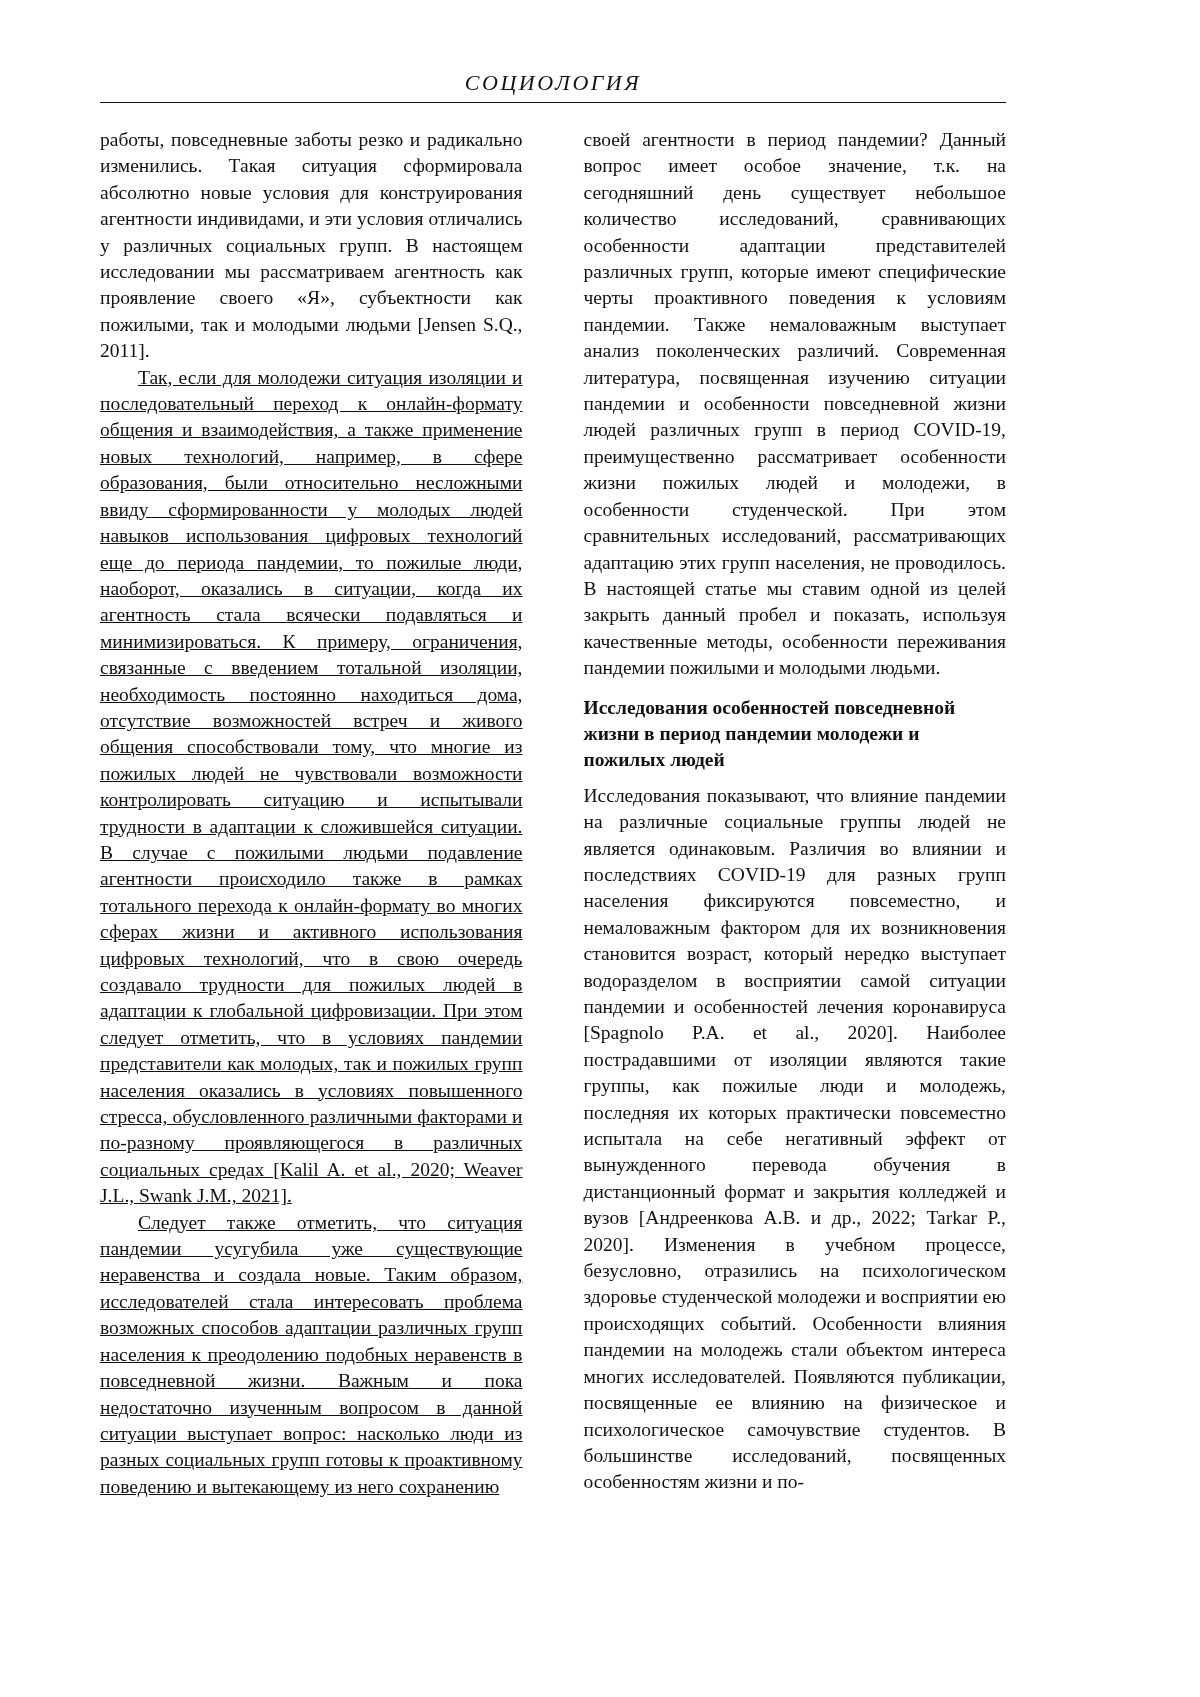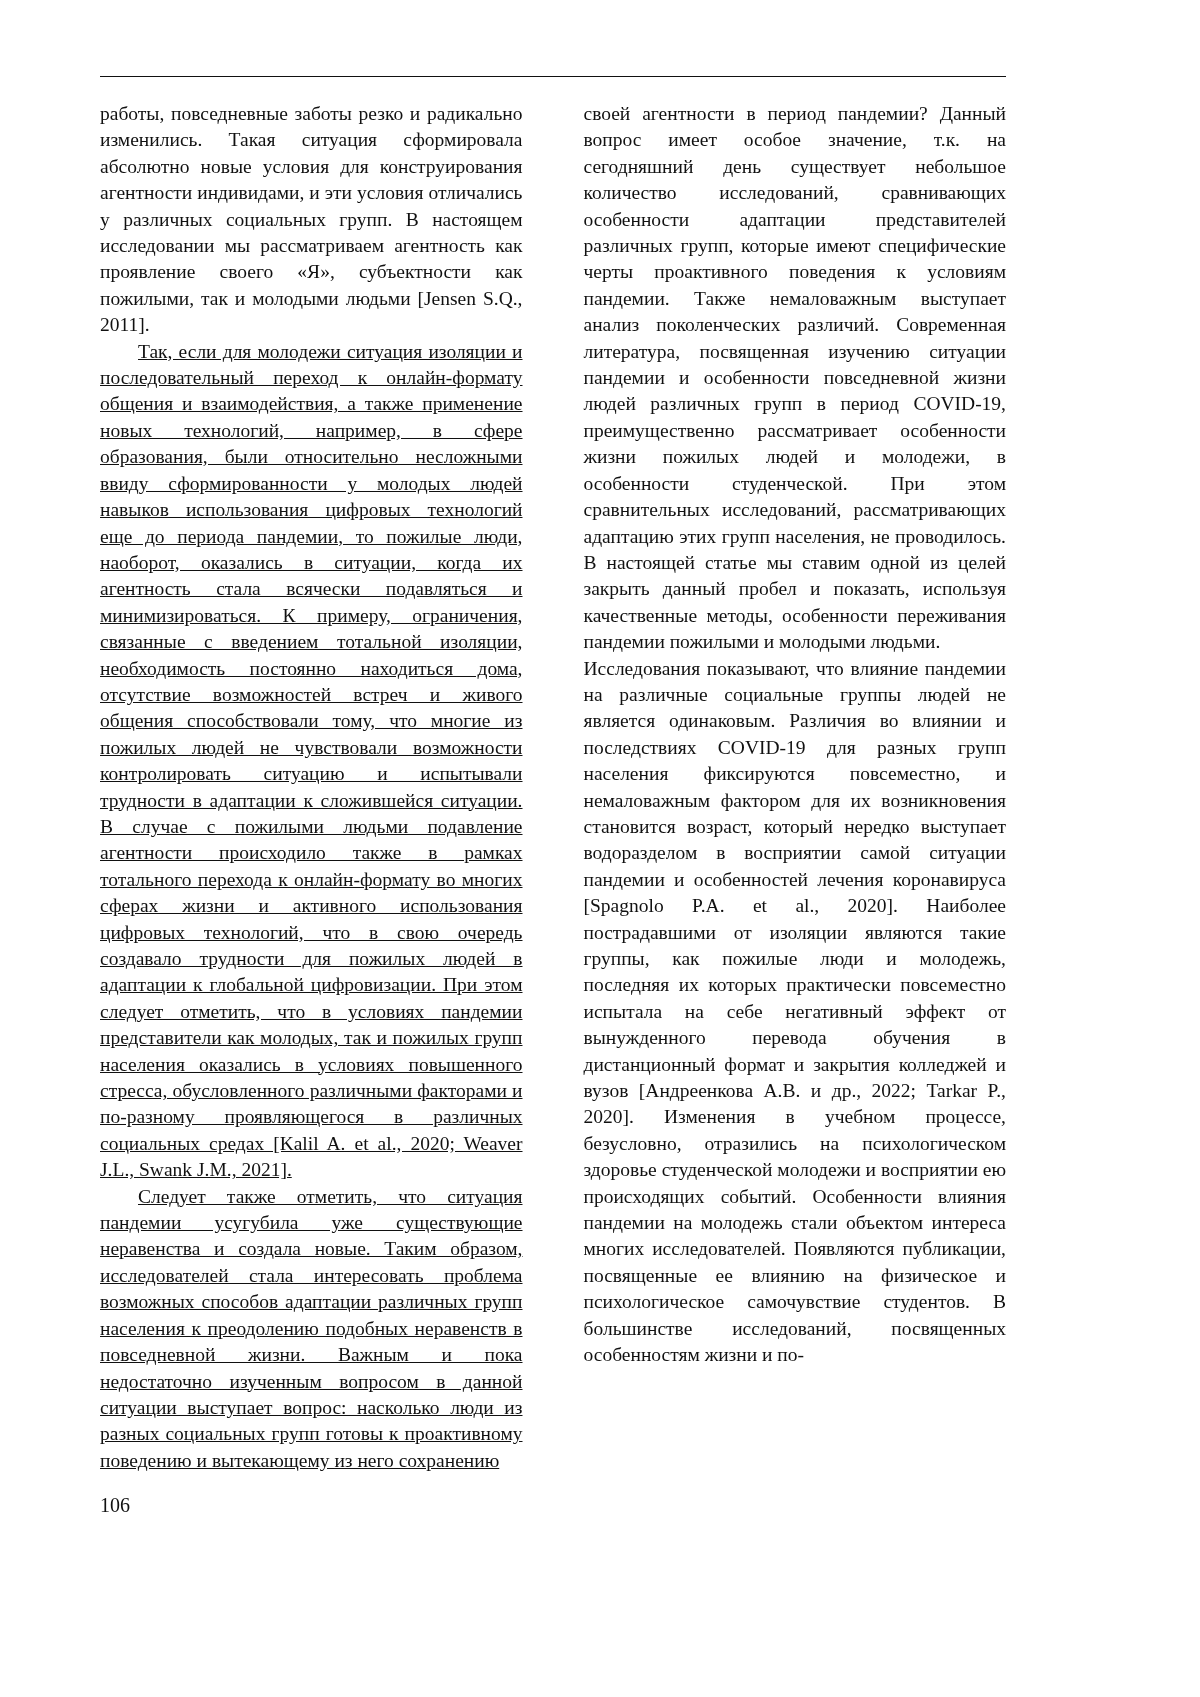--- a/index.html
+++ b/index.html
@@ -60,34 +60,35 @@
     font-size: 20px;
     line-height: 26px;
   }
 </style>
 </head>
 <body>
 
 <div class="page">
   <div class="content">
 
+    <div class="journal-header">СОЦИОЛОГИЯ</div>
 
     <hr class="header-rule">
 
     <div class="columns">
 
       <div class="column">
         <p class="no-indent">работы, повседневные заботы резко и радикально изменились. Такая ситуация сформировала абсолютно новые условия для конструирования агентности индивидами, и эти условия отличались у различных социальных групп. В настоящем исследовании мы рассматриваем агентность как проявление своего «Я», субъектности как пожилыми, так и молодыми людьми [Jensen S.Q., 2011].</p>
         <p class="indent">Так, если для молодежи ситуация изоляции и последовательный переход к онлайн-формату общения и взаимодействия, а также применение новых технологий, например, в сфере образования, были относительно несложными ввиду сформированности у молодых людей навыков использования цифровых технологий еще до периода пандемии, то пожилые люди, наоборот, оказались в ситуации, когда их агентность стала всячески подавляться и минимизироваться. К примеру, ограничения, связанные с введением тотальной изоляции, необходимость постоянно находиться дома, отсутствие возможностей встреч и живого общения способствовали тому, что многие из пожилых людей не чувствовали возможности контролировать ситуацию и испытывали трудности в адаптации к сложившейся ситуации. В случае с пожилыми людьми подавление агентности происходило также в рамках тотального перехода к онлайн-формату во многих сферах жизни и активного использования цифровых технологий, что в свою очередь создавало трудности для пожилых людей в адаптации к глобальной цифровизации. При этом следует отметить, что в условиях пандемии представители как молодых, так и пожилых групп населения оказались в условиях повышенного стресса, обусловленного различными факторами и по-разному проявляющегося в различных социальных средах [Kalil A. et al., 2020; Weaver J.L., Swank J.M., 2021].</p>
         <p class="indent">Следует также отметить, что ситуация пандемии усугубила уже существующие неравенства и создала новые. Таким образом, исследователей стала интересовать проблема возможных способов адаптации различных групп населения к преодолению подобных неравенств в повседневной жизни. Важным и пока недостаточно изученным вопросом в данной ситуации выступает вопрос: насколько люди из разных социальных групп готовы к проактивному поведению и вытекающему из него сохранению</p>
       </div>
 
       <div class="column">
         <p class="no-indent">своей агентности в период пандемии? Данный вопрос имеет особое значение, т.к. на сегодняшний день существует небольшое количество исследований, сравнивающих особенности адаптации представителей различных групп, которые имеют специфические черты проактивного поведения к условиям пандемии. Также немаловажным выступает анализ поколенческих различий. Современная литература, посвященная изучению ситуации пандемии и особенности повседневной жизни людей различных групп в период COVID-19, преимущественно рассматривает особенности жизни пожилых людей и молодежи, в особенности студенческой. При этом сравнительных исследований, рассматривающих адаптацию этих групп населения, не проводилось. В настоящей статье мы ставим одной из целей закрыть данный пробел и показать, используя качественные методы, особенности переживания пандемии пожилыми и молодыми людьми.</p>
+        <h2 class="section-heading">Исследования особенностей повседневной жизни в период пандемии молодежи и пожилых людей</h2>
         <p class="no-indent">Исследования показывают, что влияние пандемии на различные социальные группы людей не является одинаковым. Различия во влиянии и последствиях COVID-19 для разных групп населения фиксируются повсеместно, и немаловажным фактором для их возникновения становится возраст, который нередко выступает водоразделом в восприятии самой ситуации пандемии и особенностей лечения коронавируса [Spagnolo P.A. et al., 2020]. Наиболее пострадавшими от изоляции являются такие группы, как пожилые люди и молодежь, последняя их которых практически повсеместно испытала на себе негативный эффект от вынужденного перевода обучения в дистанционный формат и закрытия колледжей и вузов [Андреенкова А.В. и др., 2022; Tarkar P., 2020]. Изменения в учебном процессе, безусловно, отразились на психологическом здоровье студенческой молодежи и восприятии ею происходящих событий. Особенности влияния пандемии на молодежь стали объектом интереса многих исследователей. Появляются публикации, посвященные ее влиянию на физическое и психологическое самочувствие студентов. В большинстве исследований, посвященных особенностям жизни и по-</p>
       </div>
 
     </div>
 
-    <div class="page-number">106</div>
 
   </div>
 </div>
 
 </body></html>

